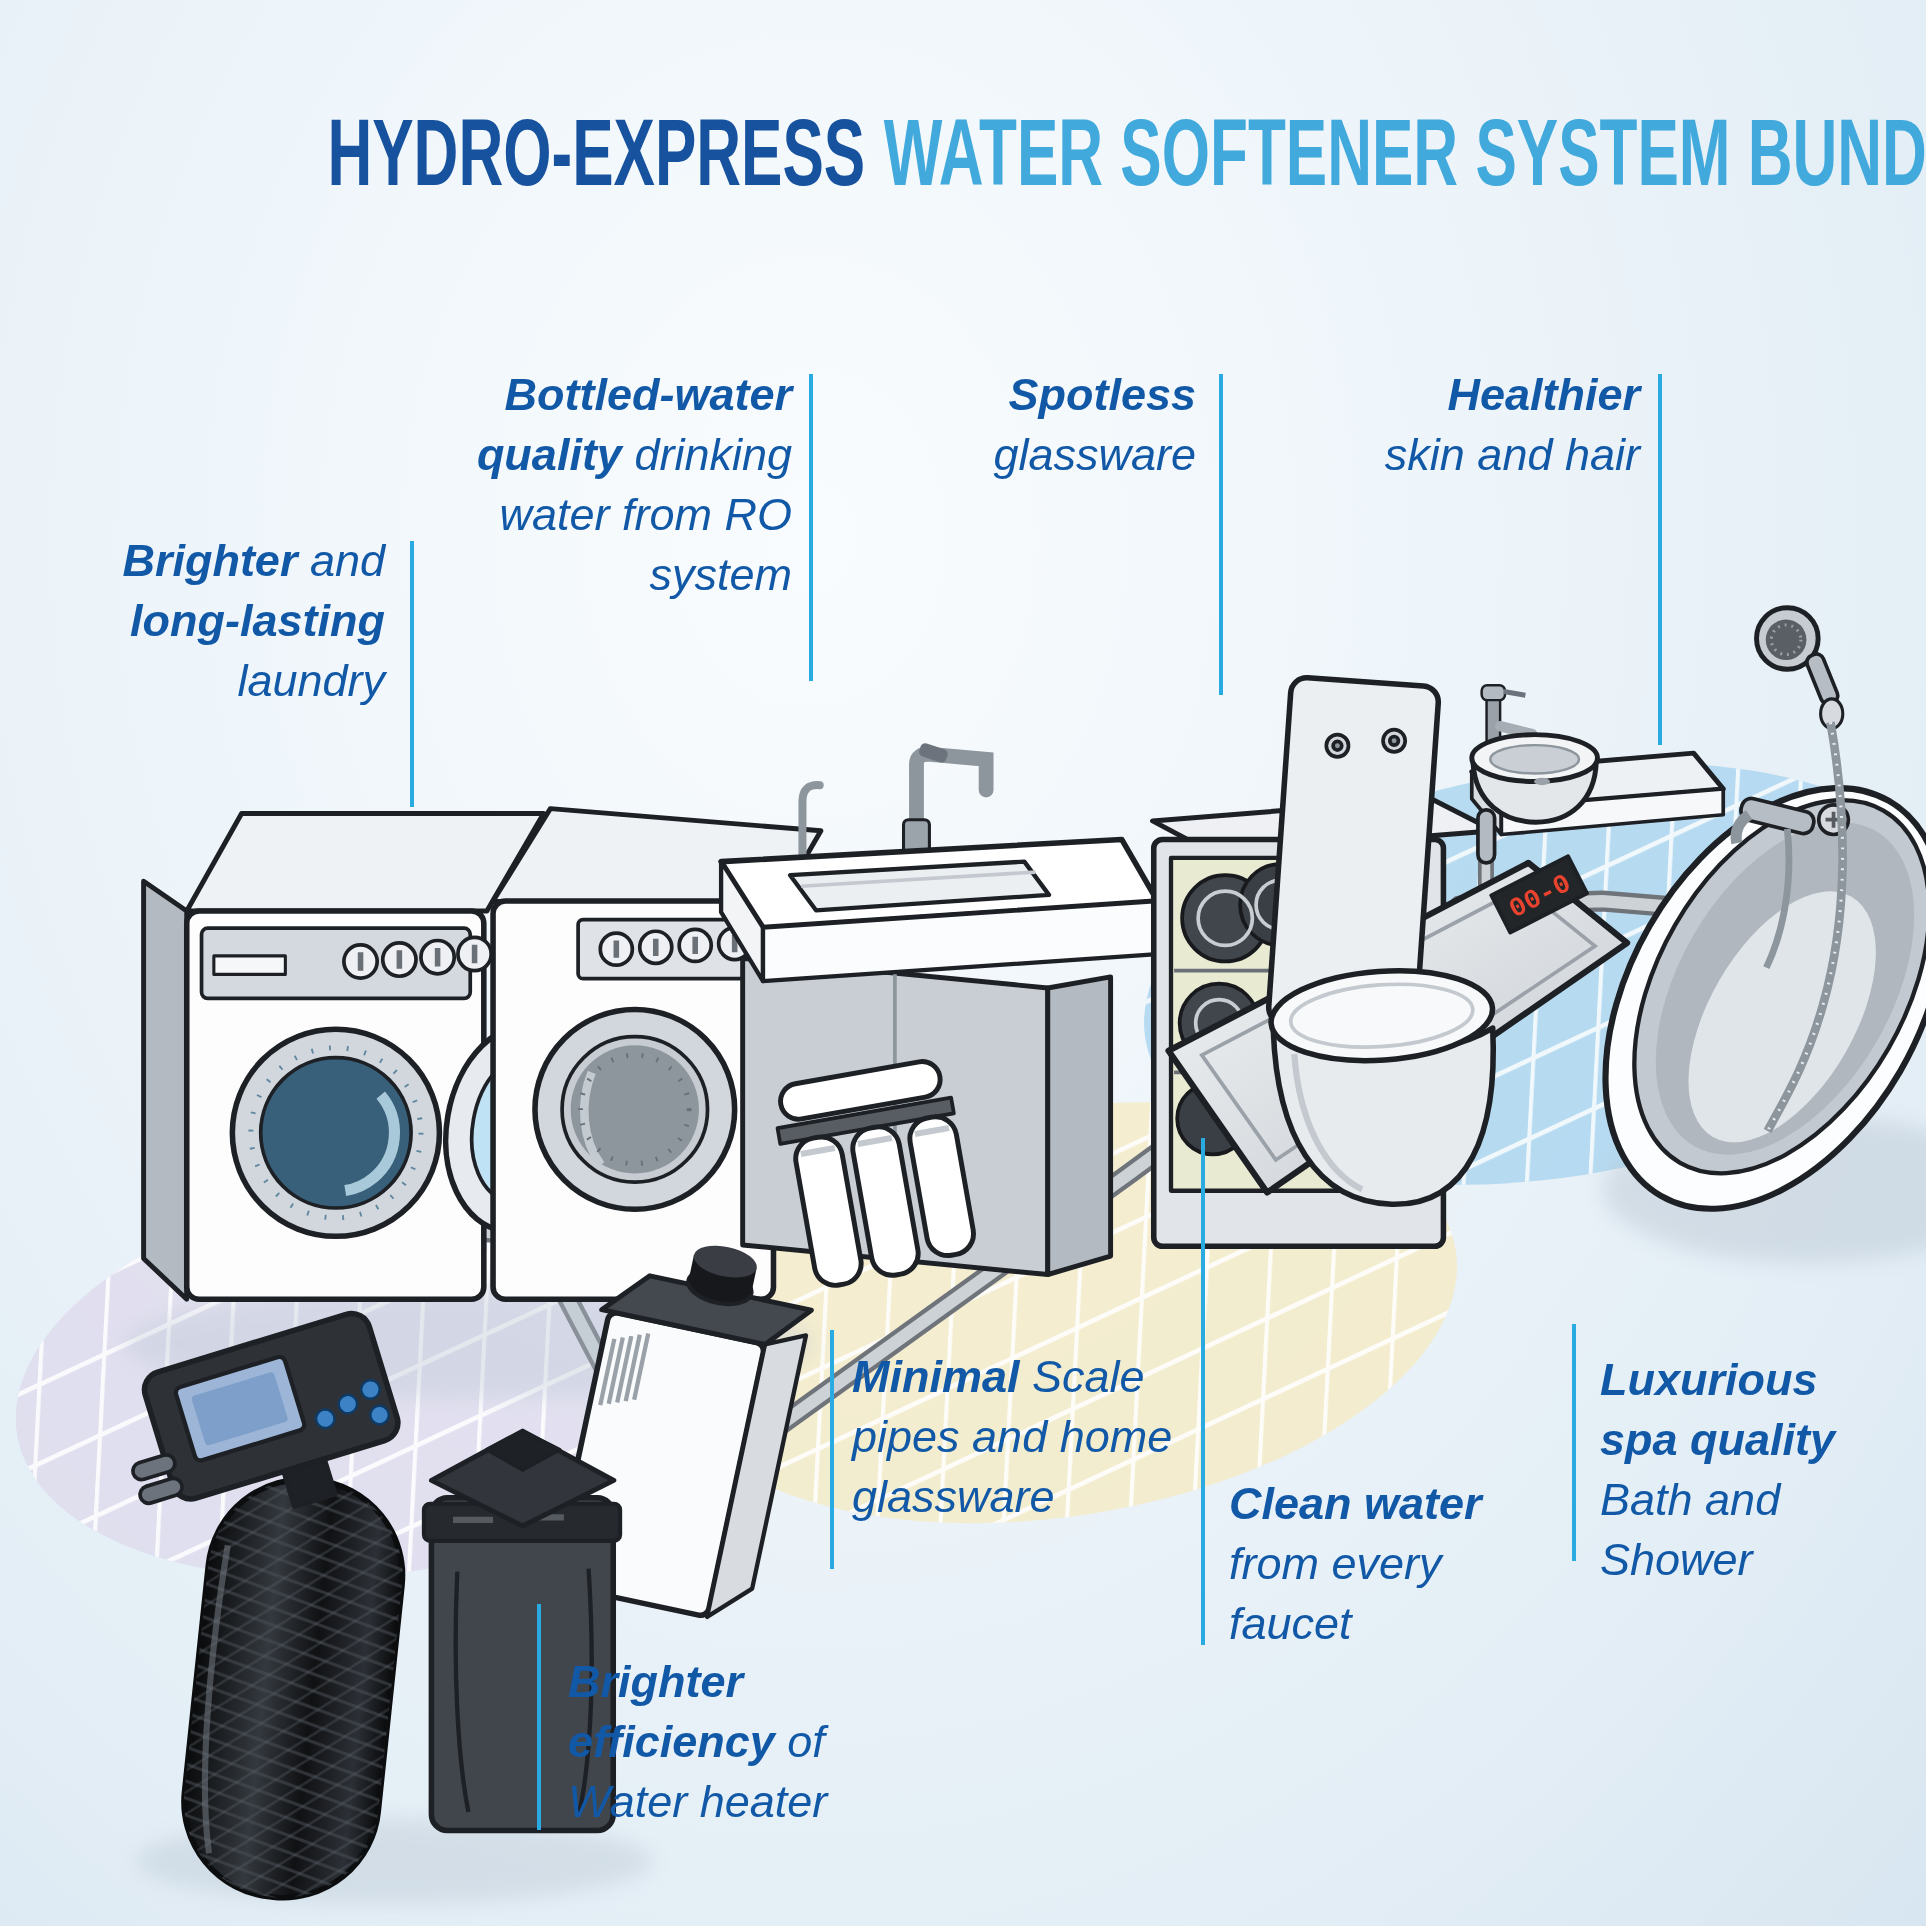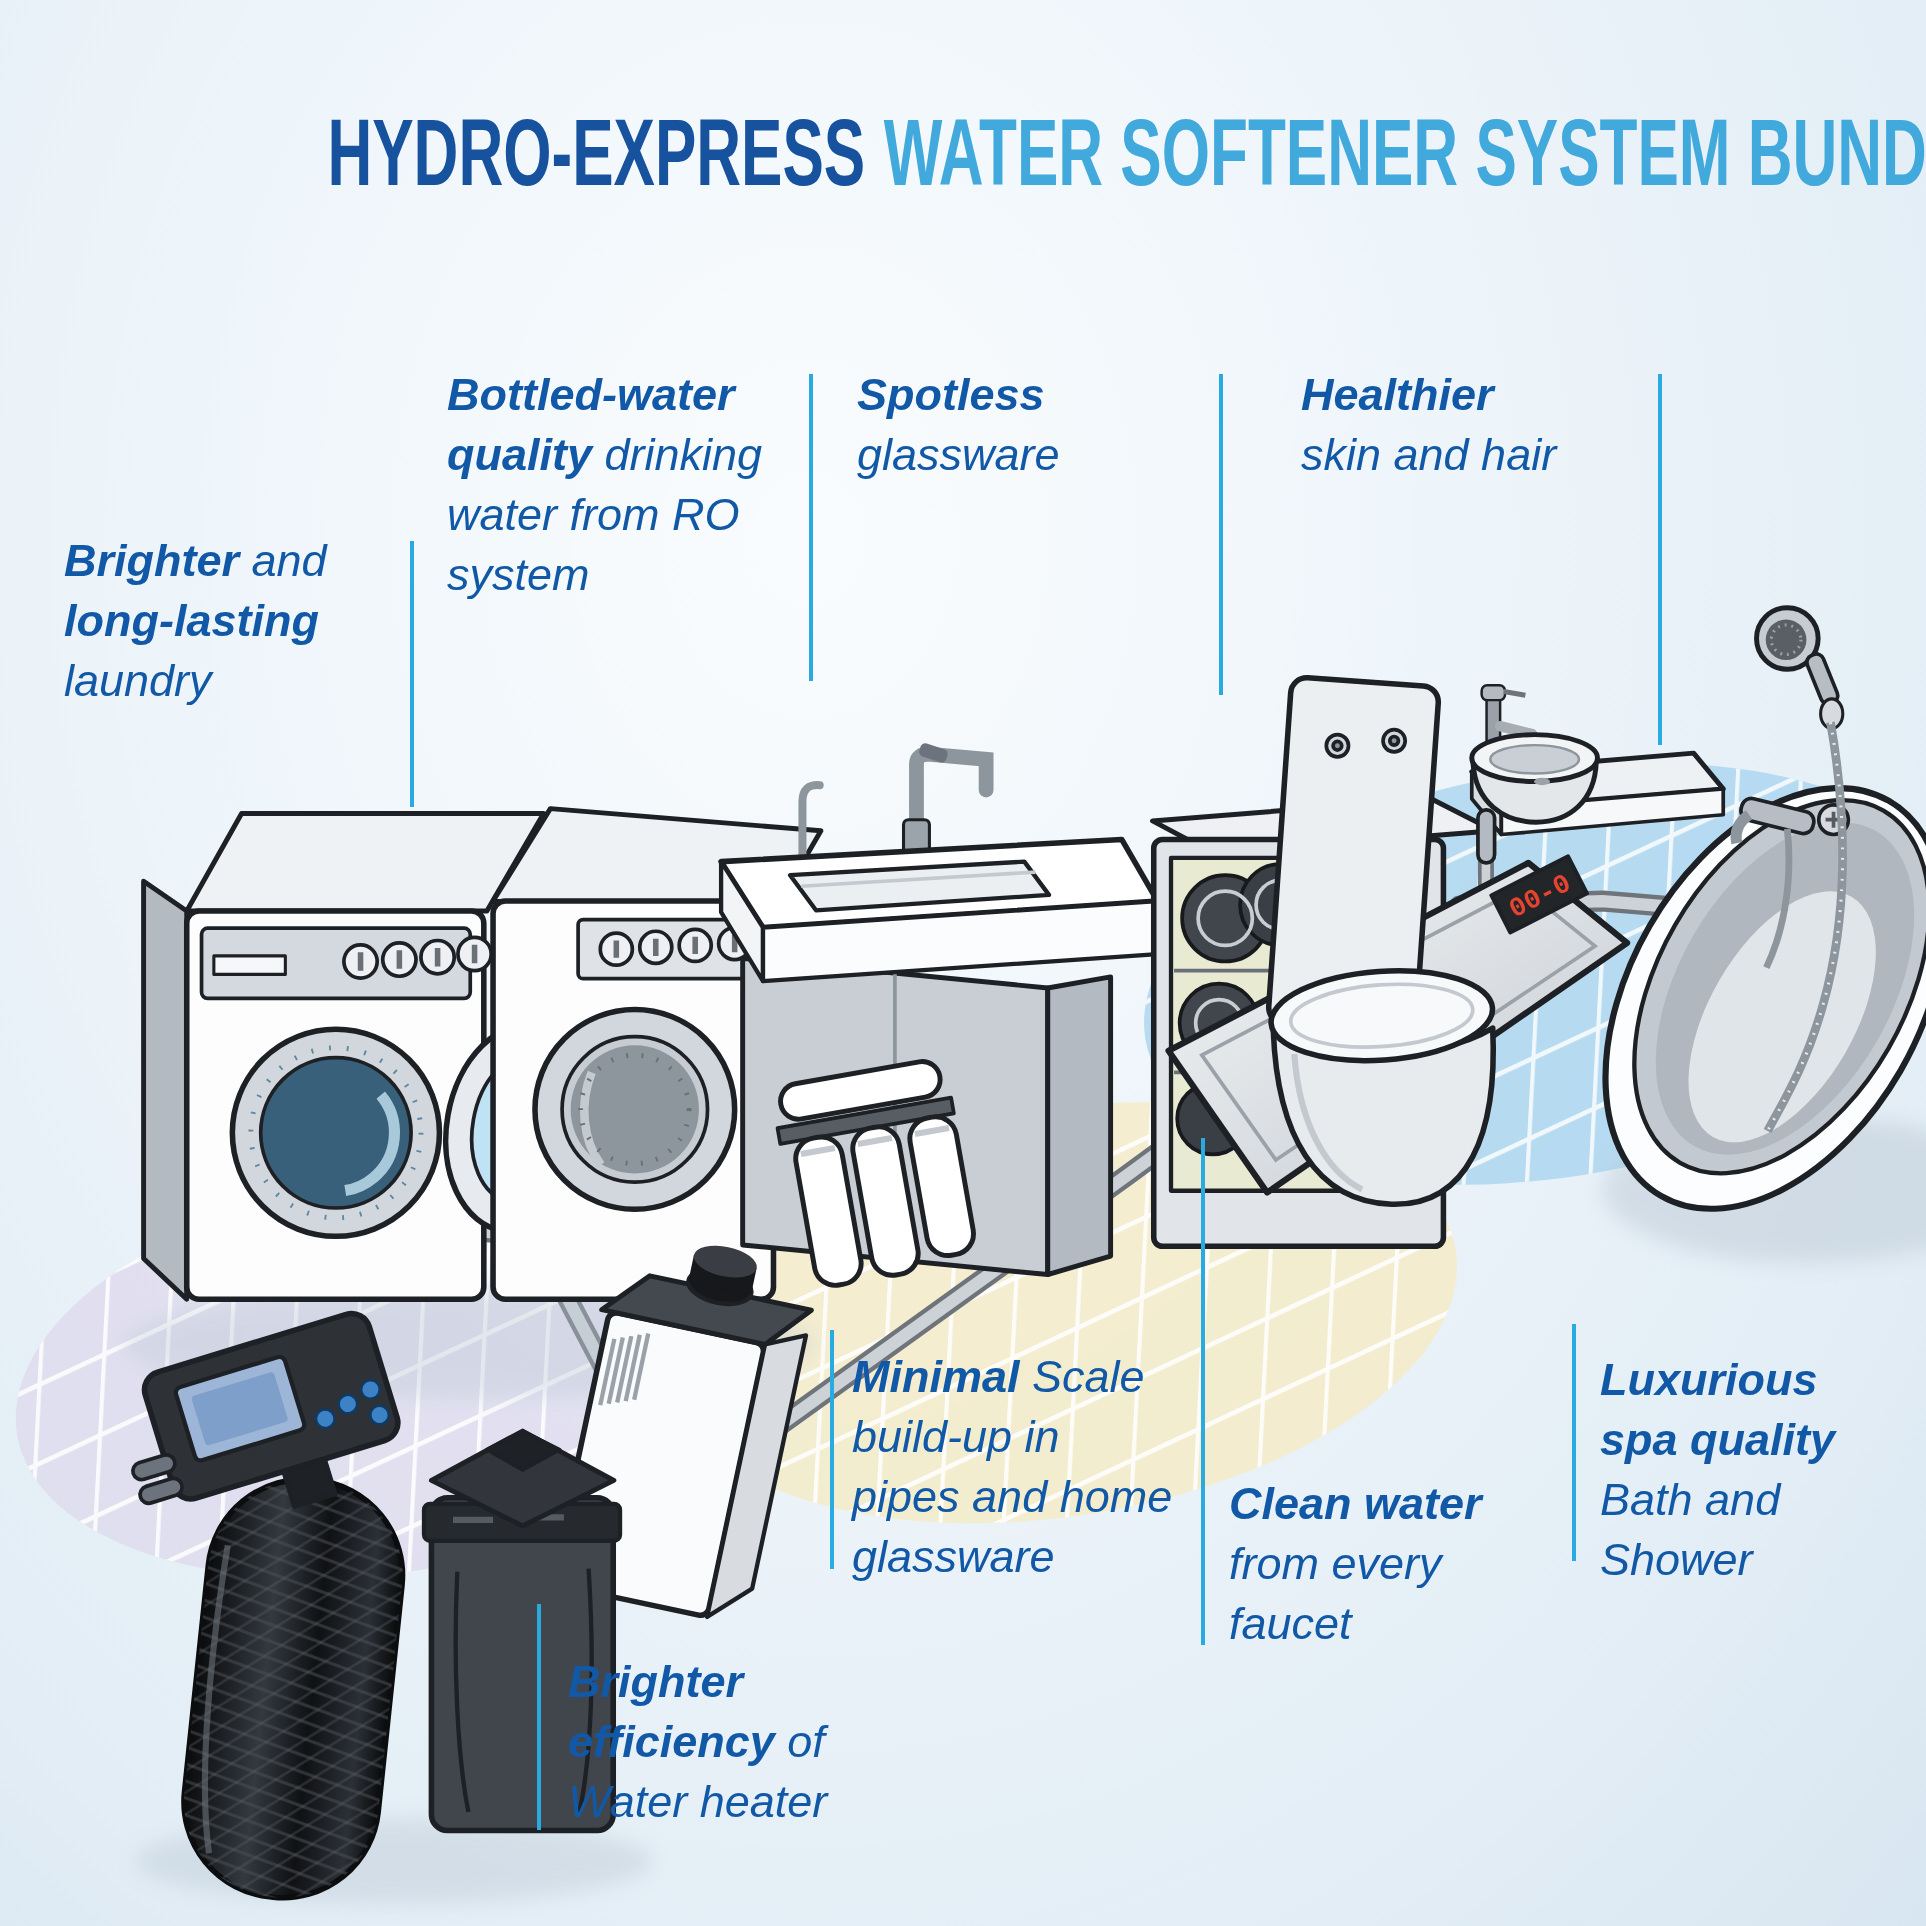--- a/index.html
+++ b/index.html
@@ -15,21 +15,21 @@
     transform:scaleX(.66);transform-origin:50% 50%;
   }
   .title .brand{color:var(--accent_dark);}
   .title .rest{color:var(--accent_light);margin-left:28px;}
   .label{
     position:absolute;
     font-style:italic;font-size:45px;line-height:60px;
     color:var(--label_text);
   }
   .label .b{font-weight:700;}
-  .ra{}
+  .ra{text-align:right;}
   .vline{position:absolute;width:4.3px;background:var(--line_accent);}
   svg{position:absolute;left:0;top:0;}
   .o{stroke:#1d2024;stroke-linejoin:round;stroke-linecap:round;}
 </style>
 </head>
 <body>
 
 <svg width="1926" height="1926" viewBox="0 0 3125 3125">
   <defs>
     <pattern id="grid" width="116" height="116" patternUnits="userSpaceOnUse" patternTransform="rotate(-16) skewX(-28)">
@@ -314,21 +314,20 @@
 <div class="vline" style="left:537px;top:1604px;height:226px"></div>
 <div class="label" style="left:568px;top:1652px;width:370px">
     <div><span class="b">Brighter</span></div>
     <div><span class="b">efficiency</span><span> of</span></div>
     <div><span>Water heater</span></div>
   </div>
 
 <div class="vline" style="left:830px;top:1330px;height:239px"></div>
 <div class="label" style="left:852px;top:1347px;width:345px">
     <div><span class="b">Minimal</span><span> Scale</span></div>
-    <div><span>build-up in</span></div>
     <div><span>pipes and home</span></div>
     <div><span>glassware</span></div>
   </div>
 
 <div class="vline" style="left:1201px;top:1138px;height:507px"></div>
 <div class="label" style="left:1229px;top:1474px;width:321px">
     <div><span class="b">Clean water</span></div>
     <div><span>from every</span></div>
     <div><span>faucet</span></div>
   </div>

